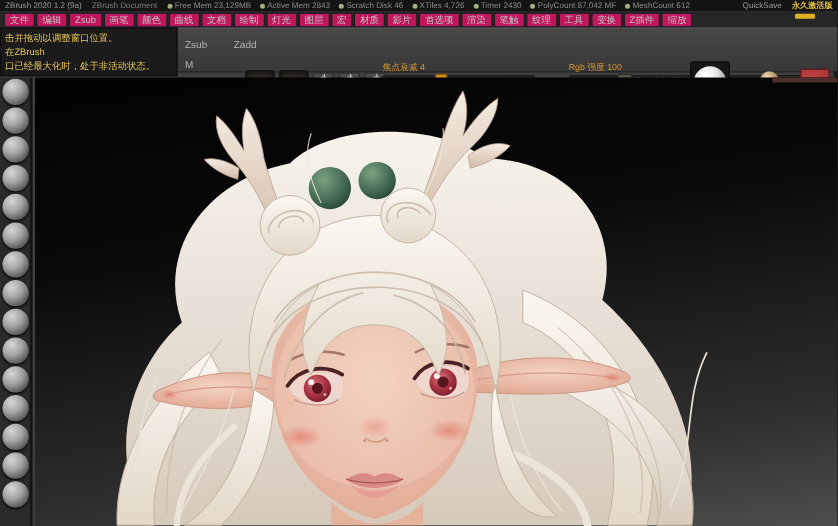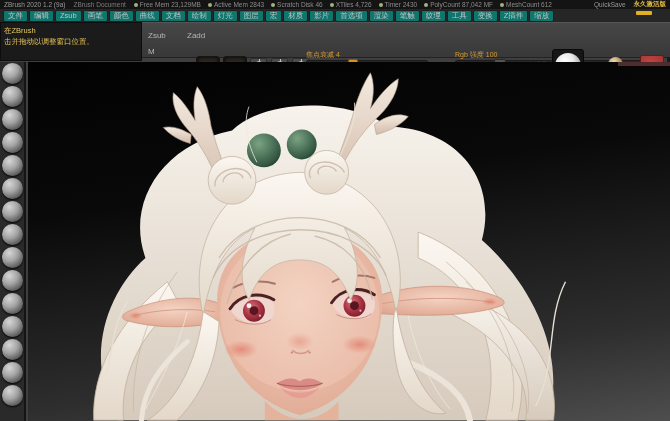--- a/index.html
+++ b/index.html
@@ -16,21 +16,21 @@
   #titlebar-stats { display:flex; gap:7px; align-items:center; }
   #titlebar .stat { display:flex; align-items:center; gap:2px; color:#8c8c8c; }
   #titlebar .dot { width:4px; height:4px; border-radius:50%; background:#9fb37e; display:inline-block; }
   #titlebar .spacer { flex:1; }
   #quicksave { color:#9a9a9a; }
   #license-badge { color:#e8c040; font-weight:bold; }
 
   
   #menubar { position:absolute; left:0; top:9px; width:670px; height:13px;
     background:#262626; display:flex; align-items:center; padding-left:3px; gap:1px; }
-  .menu-item { font-size:7.5px; color:#c3c3c3; background:#0f766e; border:1px solid #1e1e1e;
+  .menu-item { font-size:7.5px; color:#c3c3c3; background:#be185d; border:1px solid #1e1e1e;
     padding:1px 4px; border-radius:2px; line-height:8px; cursor:default; }
   #menu-highlight-bar { position:absolute; right:18px; top:11px; width:16px; height:4px;
     background:#e0b020; border-radius:1px; }
 
   
   #shelf { position:absolute; left:0; top:22px; width:670px; height:36px;
     background:linear-gradient(#474747,#383838); border-top:1px solid #555; border-bottom:1px solid #222; }
   .shelf-label { position:absolute; font-size:8px; color:#b5b5b5; }
   #zadd-meter { position:absolute; left:172px; top:44px; width:32px; height:6px;
     background:#242424; border:1px solid #1a1a1a; border-radius:2px; overflow:hidden; }
@@ -228,22 +228,23 @@
     </div>
     <div id="material-small">
       <div class="ball"></div>
       <div class="lbl">当前材质</div>
     </div>
     <div id="color-swatch"></div>
     <div id="color-swatch2"></div>
   </div>
 
   <div id="tooltip">
+    <div>击并拖动以调整窗口位置。</div>
     <div>在ZBrush</div>
-    <div>击并拖动以调整窗口位置。</div>
+    <div>口已经最大化时，处于非活动状态。</div>
   </div>
 
   <div id="left-tray">
       <div class="tray-thumb"></div>
       <div class="tray-thumb"></div>
       <div class="tray-thumb"></div>
       <div class="tray-thumb"></div>
       <div class="tray-thumb"></div>
       <div class="tray-thumb"></div>
       <div class="tray-thumb"></div>

